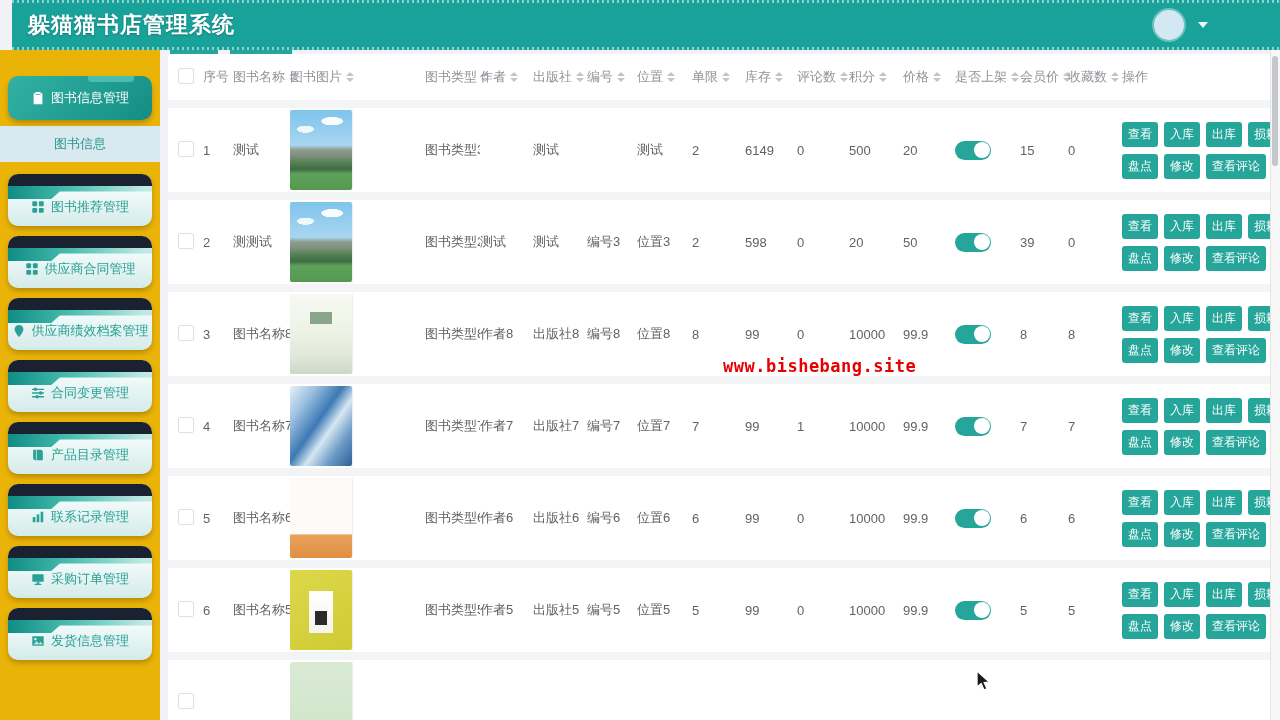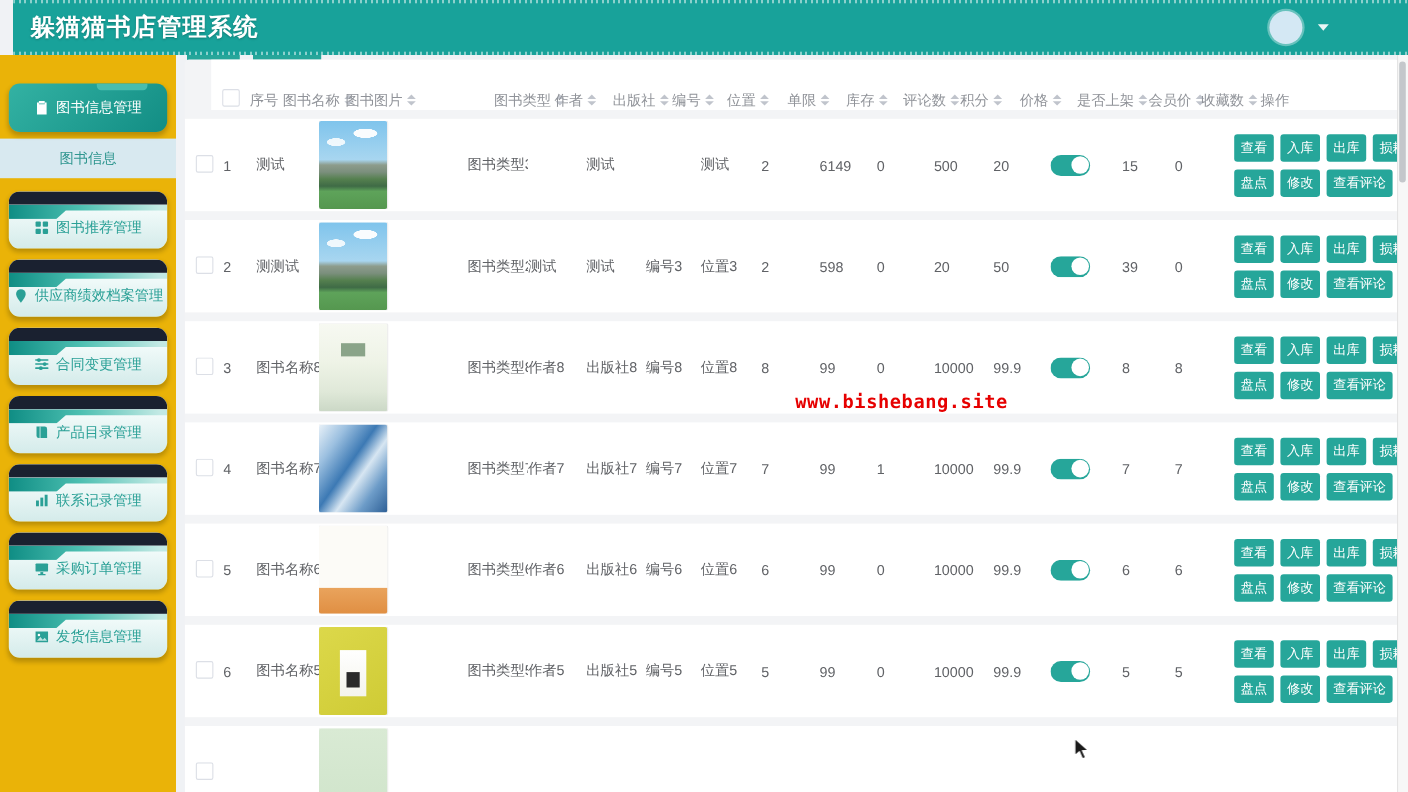--- a/index.html
+++ b/index.html
@@ -45,21 +45,21 @@
   .bc-home{color:#303133;cursor:pointer;}
   .bc-sep{color:#b9bfc7;margin:0 8px;}
   .bc-cur{color:#98a6b5;}
   .toolbar{position:relative;height:32px;margin-top:4px;padding-left:2px;display:flex;gap:12px;z-index:1;}
   .tb-btn{height:30px;background:#26a69a;border:none;border-radius:4px;color:#fff;font-size:12px;cursor:pointer;}
   .tb-btn.b1{width:48px}.tb-btn.b2{width:62px}
 
   
   .card{position:relative;z-index:2;margin-top:-14px;width:1104px;background:#f3f4f6;
     border-radius:4px;overflow:hidden;}
-  .thead-row{display:flex;align-items:flex-end;height:46px;background:#fff;margin-bottom:8px;margin-left:24px;}
+  .thead-row{display:flex;align-items:center;height:46px;background:#fff;margin-bottom:8px;}
   .tbody{display:flex;flex-direction:column;gap:8px;}
   .trow{display:flex;align-items:center;height:84px;background:#fff;}
   .cell{flex:none;box-sizing:border-box;font-size:13px;color:#606266;white-space:nowrap;
     overflow:hidden;padding-right:4px;}
   .th{color:#909399;display:flex;align-items:center;overflow:visible;}
   .c0{width:35px;padding-left:10px;}
   .c1{width:30px}.c2{width:57px}.c3{width:135px}.c4{width:55px}.c5{width:53px}.c6{width:54px}
   .c7{width:50px}.c8{width:55px}.c9{width:53px}.c10{width:52px}.c11{width:52px}.c12{width:54px}
   .c13{width:52px}.c14{width:65px}.c15{width:48px}.c16{width:54px}
   .c17{width:150px;overflow:visible;}
@@ -133,20 +133,31 @@
             <rect x="9" y="1.5" width="5.5" height="5.5" rx="1"></rect>
             <rect x="1.5" y="9" width="5.5" height="5.5" rx="1"></rect>
             <rect x="9" y="9" width="5.5" height="5.5" rx="1"></rect>
           </svg>
         </span>
         <span class="sb-label">图书推荐管理</span>
       </div>
       <div class="sb-card">
         <span class="sb-icon">
           <svg viewBox="0 0 16 16">
+            <rect x="1.5" y="1.5" width="5.5" height="5.5" rx="1"></rect>
+            <rect x="9" y="1.5" width="5.5" height="5.5" rx="1"></rect>
+            <rect x="1.5" y="9" width="5.5" height="5.5" rx="1"></rect>
+            <rect x="9" y="9" width="5.5" height="5.5" rx="1"></rect>
+          </svg>
+        </span>
+        <span class="sb-label">供应商合同管理</span>
+      </div>
+      <div class="sb-card">
+        <span class="sb-icon">
+          <svg viewBox="0 0 16 16">
             <path d="M8 1a5 5 0 0 1 5 5c0 3.5-5 9-5 9S3 9.5 3 6a5 5 0 0 1 5-5z"></path>
           </svg>
         </span>
         <span class="sb-label">供应商绩效档案管理</span>
       </div>
       <div class="sb-card">
         <span class="sb-icon">
           <svg viewBox="0 0 16 16">
             <rect x="1" y="3" width="14" height="1.6" rx=".8"></rect>
             <rect x="1" y="7.2" width="14" height="1.6" rx=".8"></rect>

